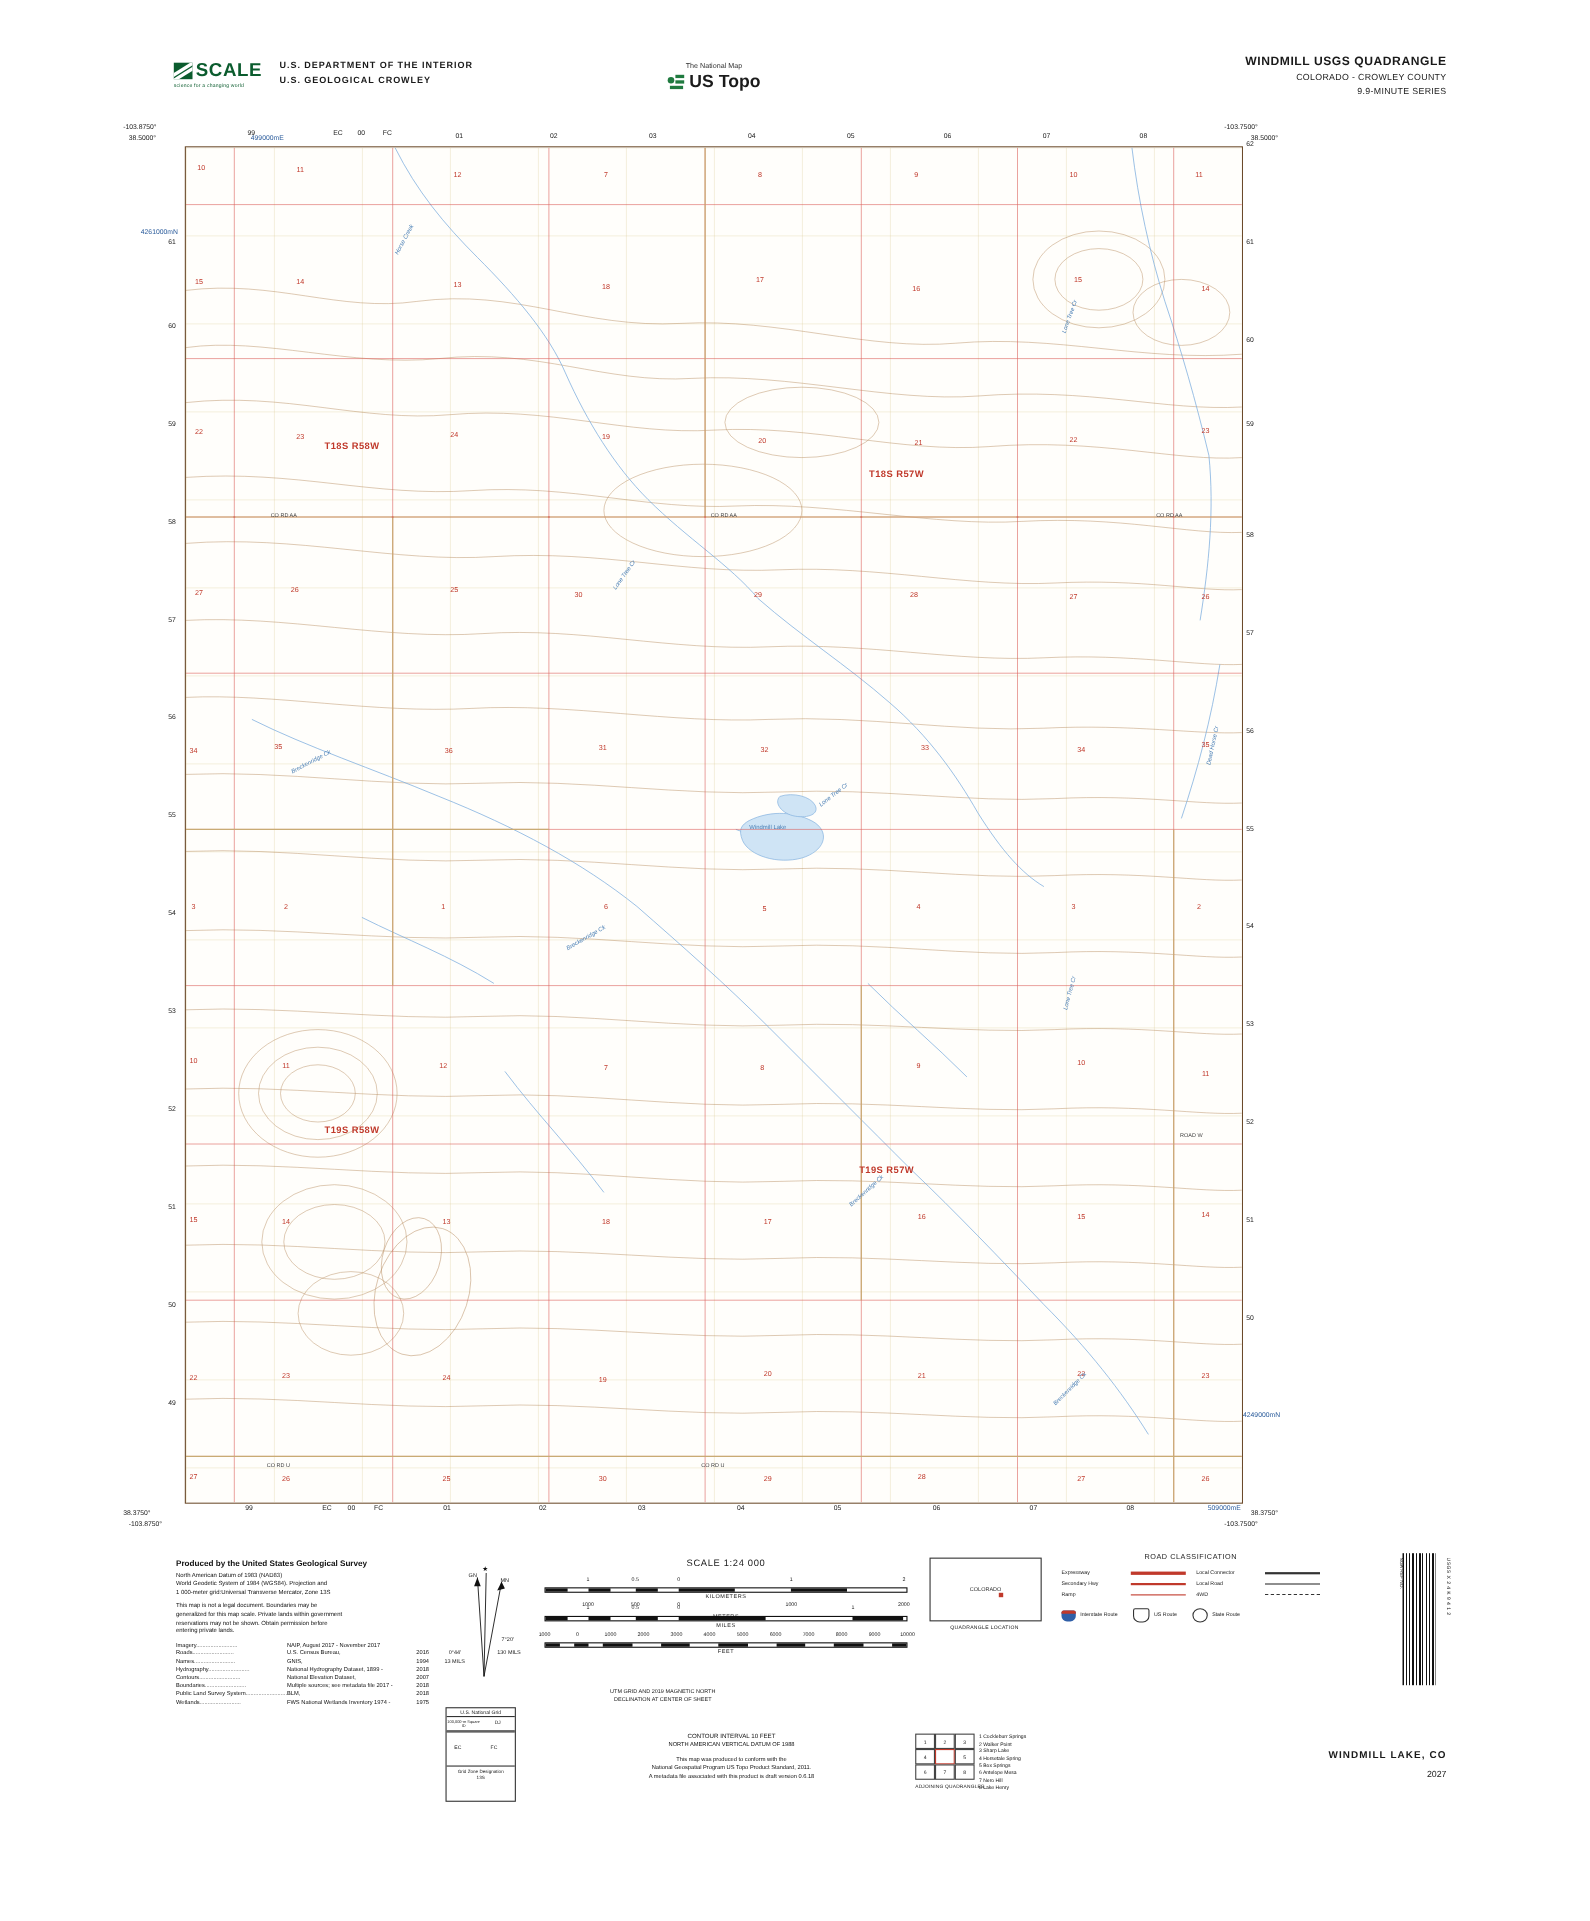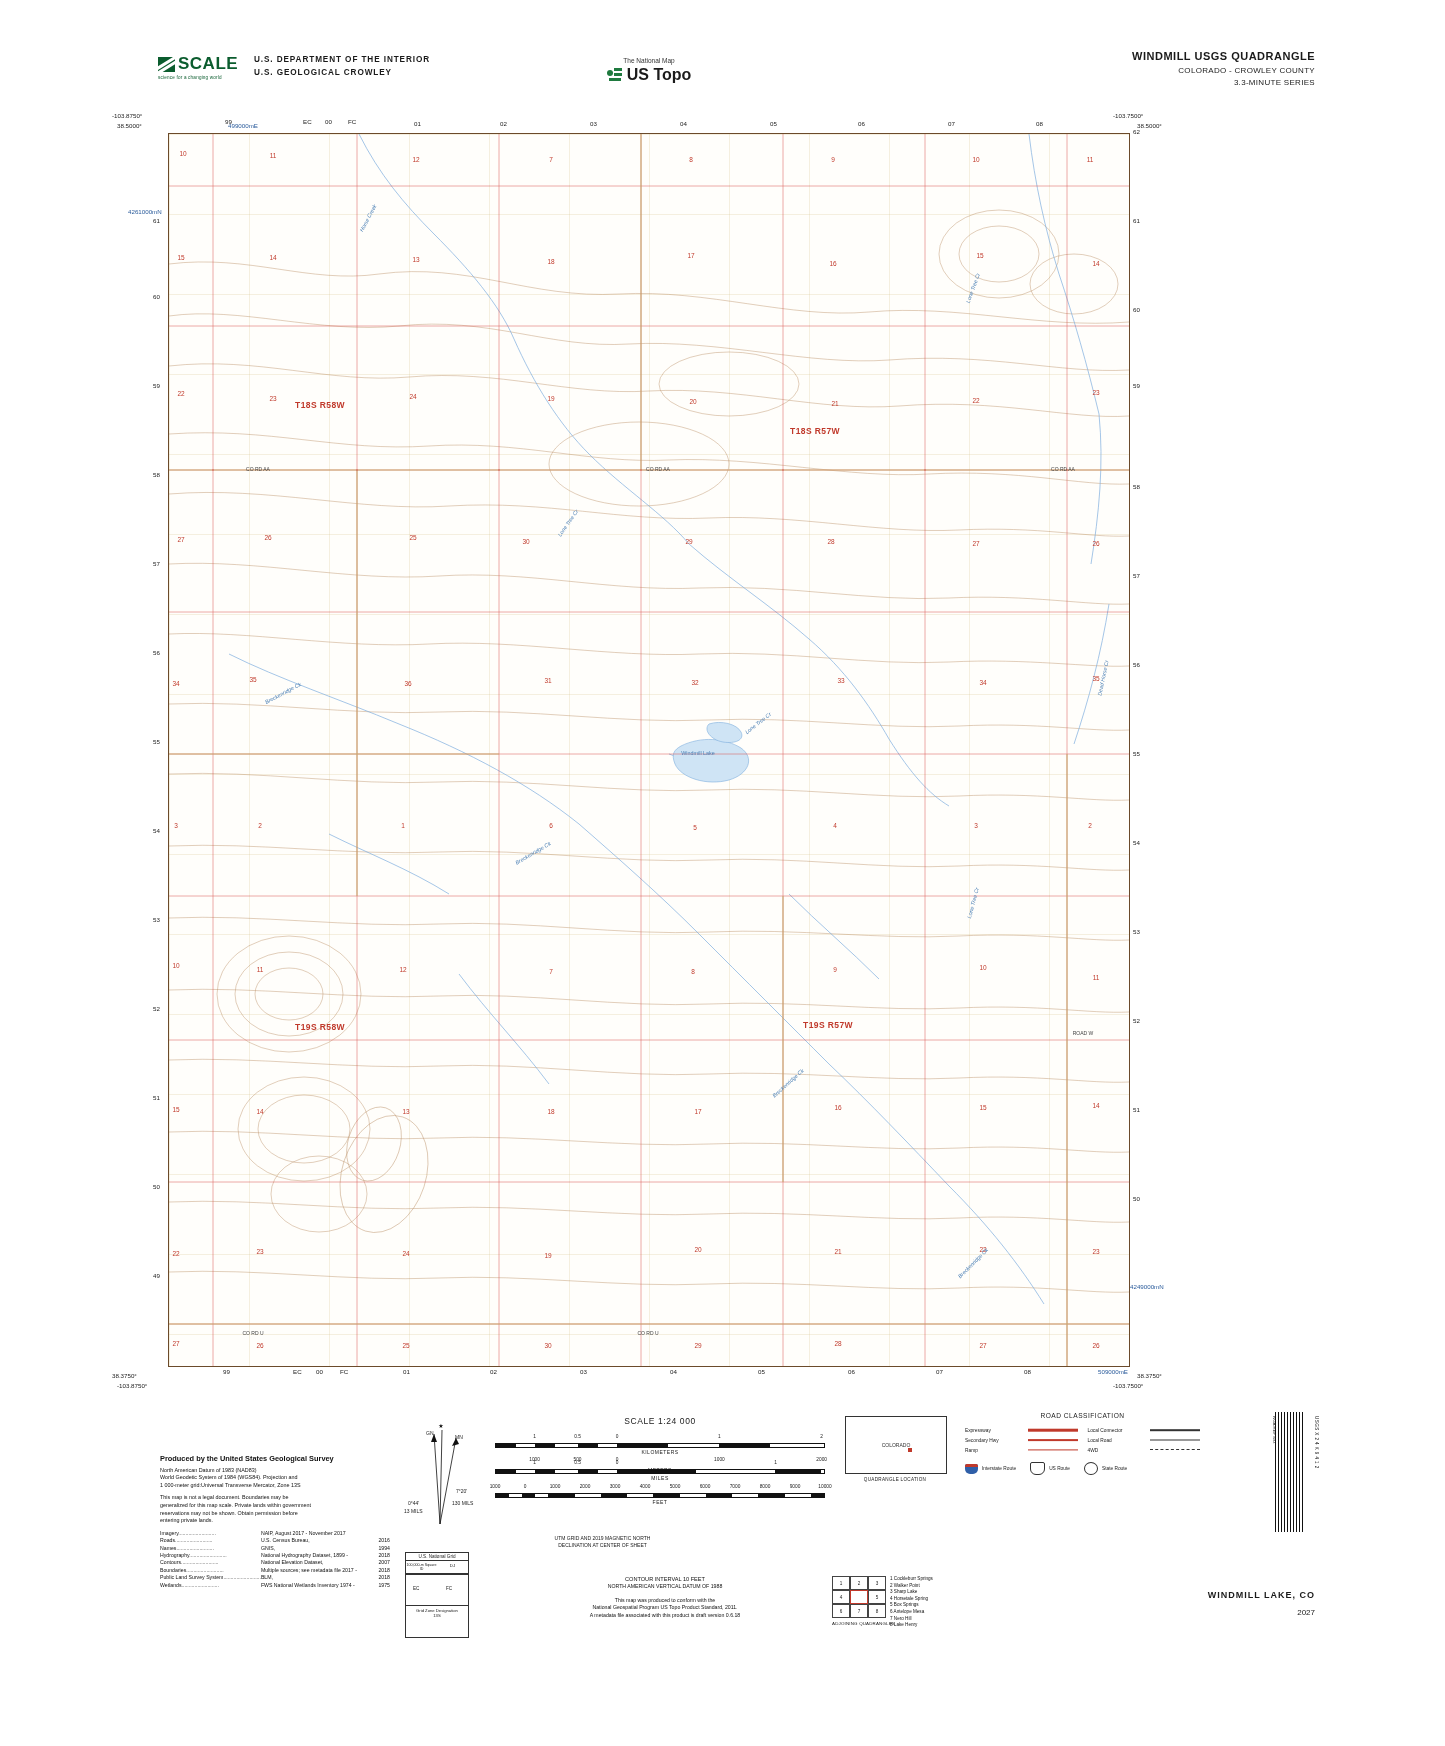--- a/index.html
+++ b/index.html
@@ -156,21 +156,21 @@
     white-space: nowrap;
   }
 
   
   .collar { position: absolute; left: 0; top: 1380px; width: 1445px; height: 366px; }
 
   .credits {
     position: absolute; left: 160px; top: 38px; width: 230px;
     font-size: 5.4px; line-height: 7.6px; color: #111;
   }
-  .credits .ctitle { font-size: 7.4px; font-weight: bold; margin-bottom: 4px; margin-top: 37px; }
+  .credits .ctitle { font-size: 7.4px; font-weight: bold; margin-bottom: 4px; }
   .credits p { margin: 0 0 5px 0; }
   .credits table { border-collapse: collapse; font-size: 5.2px; width: 100%; }
   .credits td { padding: 0; line-height: 7.4px; vertical-align: top; }
   .credits td.dots { white-space: nowrap; overflow: hidden; }
   .credits td.val { text-align: left; }
   .credits td.yr { text-align: right; width: 26px; }
 
   .declination {
     position: absolute; left: 400px; top: 32px; width: 80px; height: 120px;
   }
@@ -299,21 +299,21 @@
         <span style="left:7px;top:5px;width:8px;height:3px;"></span>
         <span style="left:2px;top:10px;width:12px;height:3px;"></span>
       </span>
       <span class="nm-title">US Topo</span>
     </div>
   </div>
 
   <div class="quad-title">
     <div class="q1">WINDMILL USGS QUADRANGLE</div>
     <div class="q2">COLORADO - CROWLEY COUNTY</div>
-    <div class="q3">3.3-MINUTE SERIES</div>
+    <div class="q3">9.9-MINUTE SERIES</div>
   </div>
 </div>
 
 <div class="corner-lab" style="left:112px; top:112px;">-103.8750°</div>
 <div class="corner-lab" style="left:117px; top:122px;">38.5000°</div>
 <div class="corner-lab" style="left:1113px; top:112px;">-103.7500°</div>
 <div class="corner-lab" style="left:1137px; top:122px;">38.5000°</div>
 <div class="corner-lab" style="left:112px; top:1372px;">38.3750°</div>
 <div class="corner-lab" style="left:117px; top:1382px;">-103.8750°</div>
 <div class="corner-lab" style="left:1137px; top:1372px;">38.3750°</div>
@@ -569,21 +569,21 @@
       <div class="sec" style="left: 380px; top: 1212px;">30</div>
       <div class="sec" style="left: 530px; top: 1212px;">29</div>
       <div class="sec" style="left: 670px; top: 1210px;">28</div>
       <div class="sec" style="left: 815px; top: 1212px;">27</div>
       <div class="sec" style="left: 928px; top: 1212px;">26</div>
     </div>
   <div id="twplabels">
       <div class="twp" style="left: 152px; top: 272px;">T18S R58W</div>
       <div class="twp" style="left: 647px; top: 298px;">T18S R57W</div>
       <div class="twp" style="left: 152px; top: 894px;">T19S R58W</div>
-      <div class="twp" style="left: 638px; top: 892px; margin-left: 22px;">T19S R57W</div>
+      <div class="twp" style="left: 638px; top: 930px;">T19S R57W</div>
     </div>
   <div id="roadlabels">
       <div class="roadlab" style="left: 90px; top: 336px;">CO RD AA</div>
       <div class="roadlab" style="left: 490px; top: 336px;">CO RD AA</div>
       <div class="roadlab" style="left: 895px; top: 336px;">CO RD AA</div>
       <div class="roadlab" style="left: 85px; top: 1200px;">CO RD U</div>
       <div class="roadlab" style="left: 480px; top: 1200px;">CO RD U</div>
       <div class="roadlab" style="left: 915px; top: 900px;">ROAD W</div>
     </div>
   <div id="hydrolabels">

